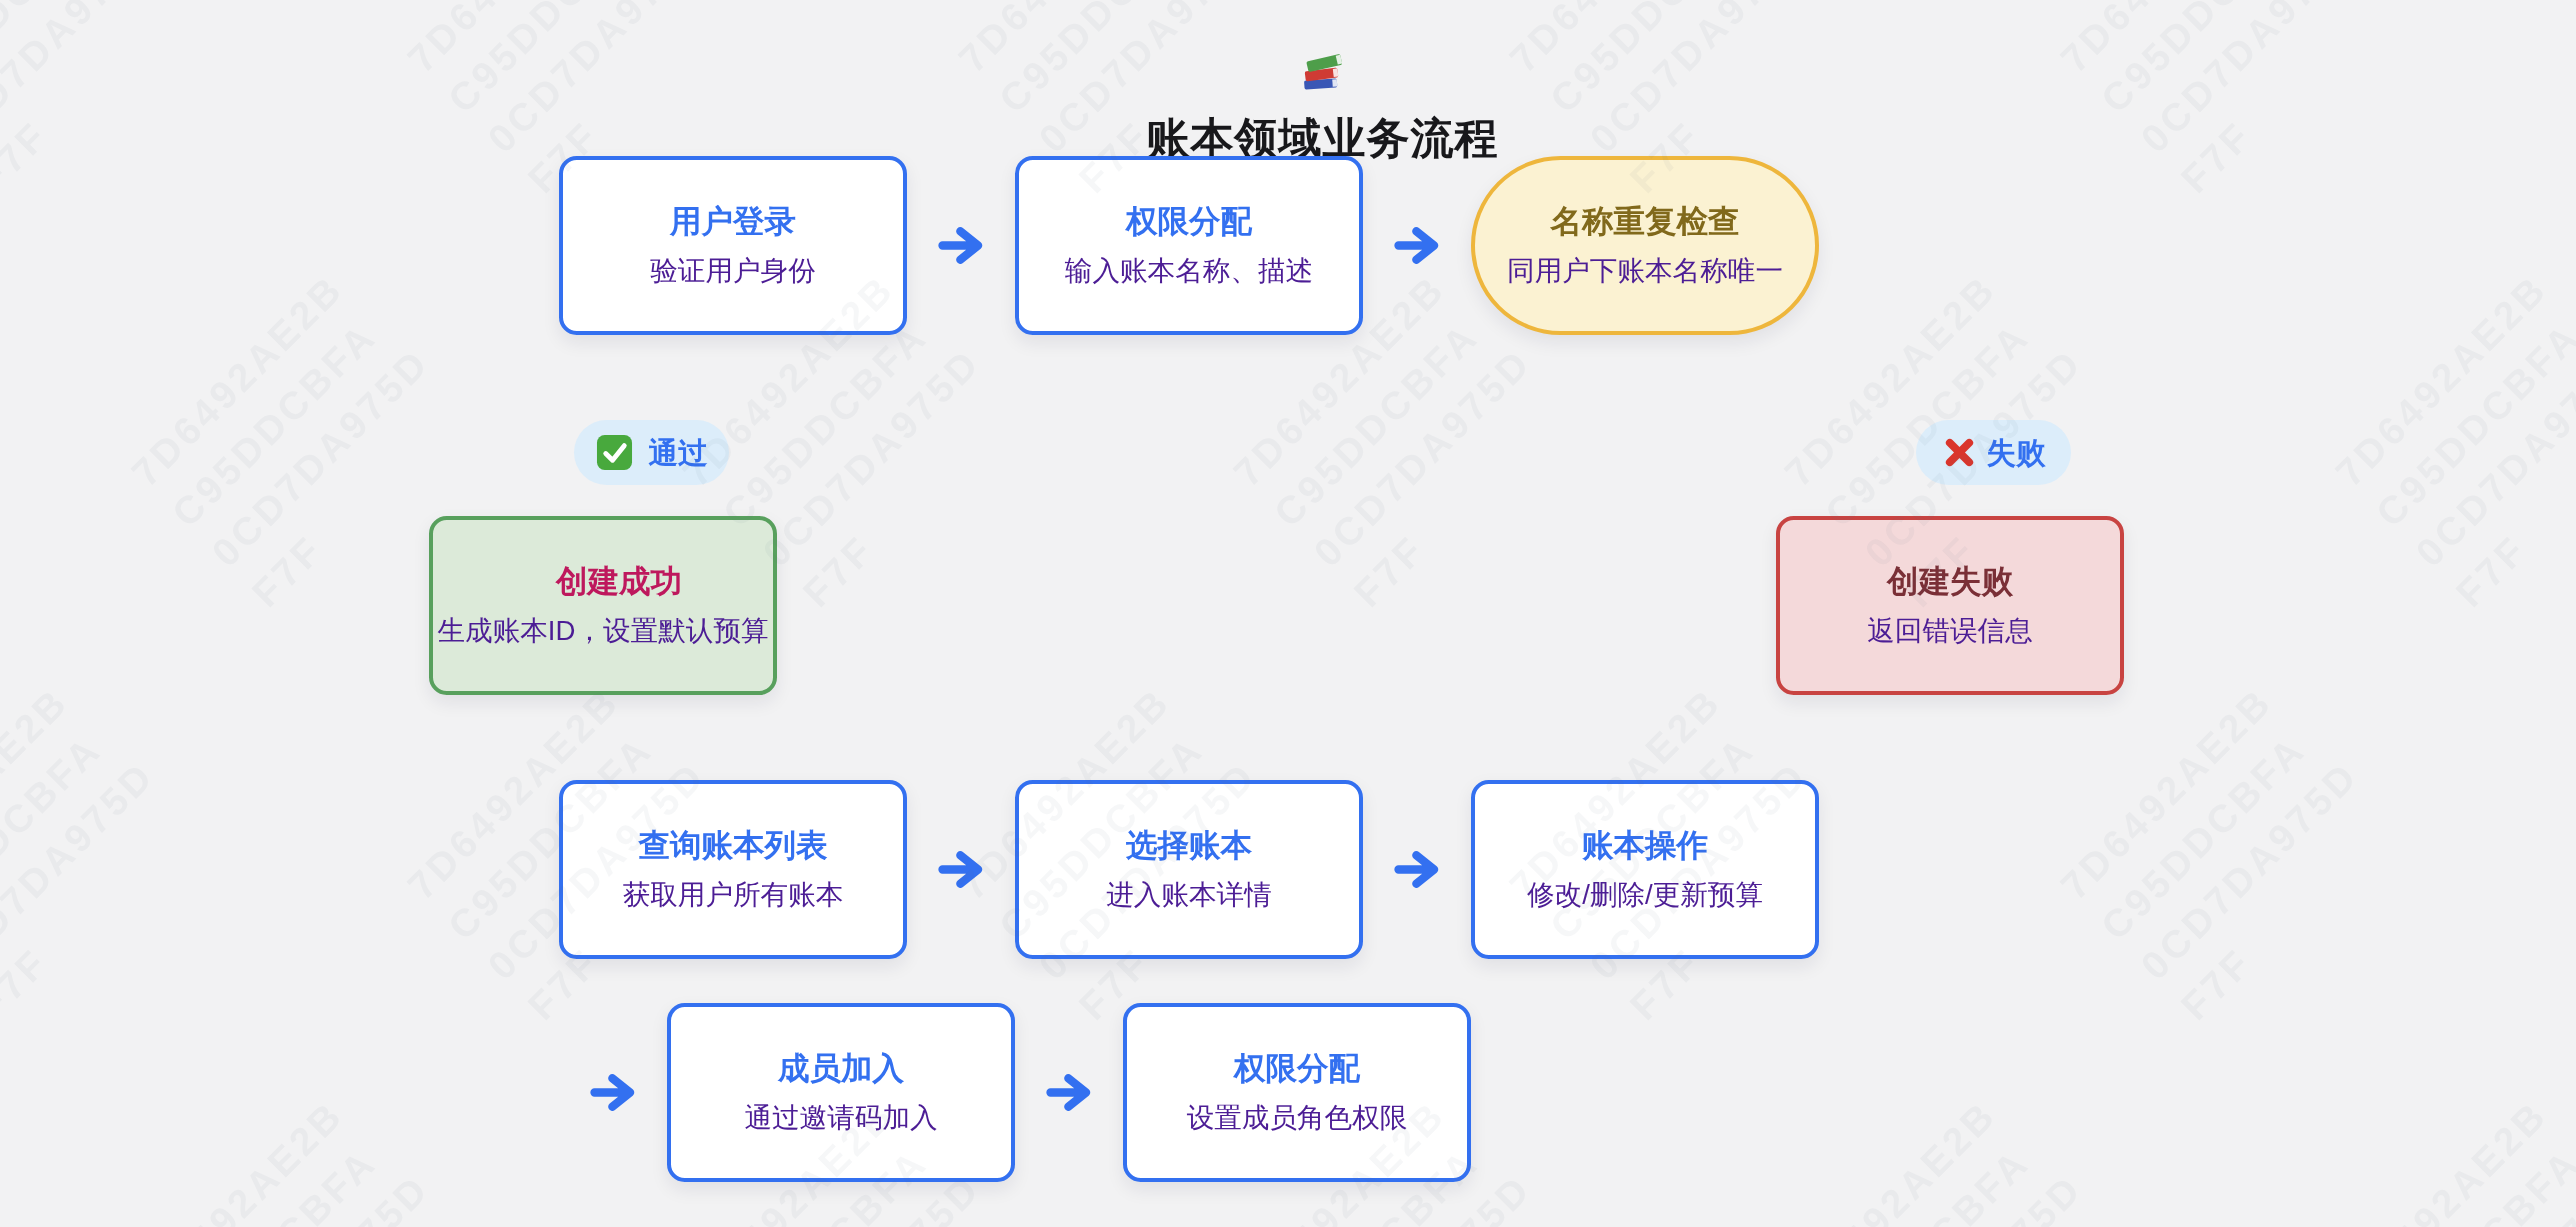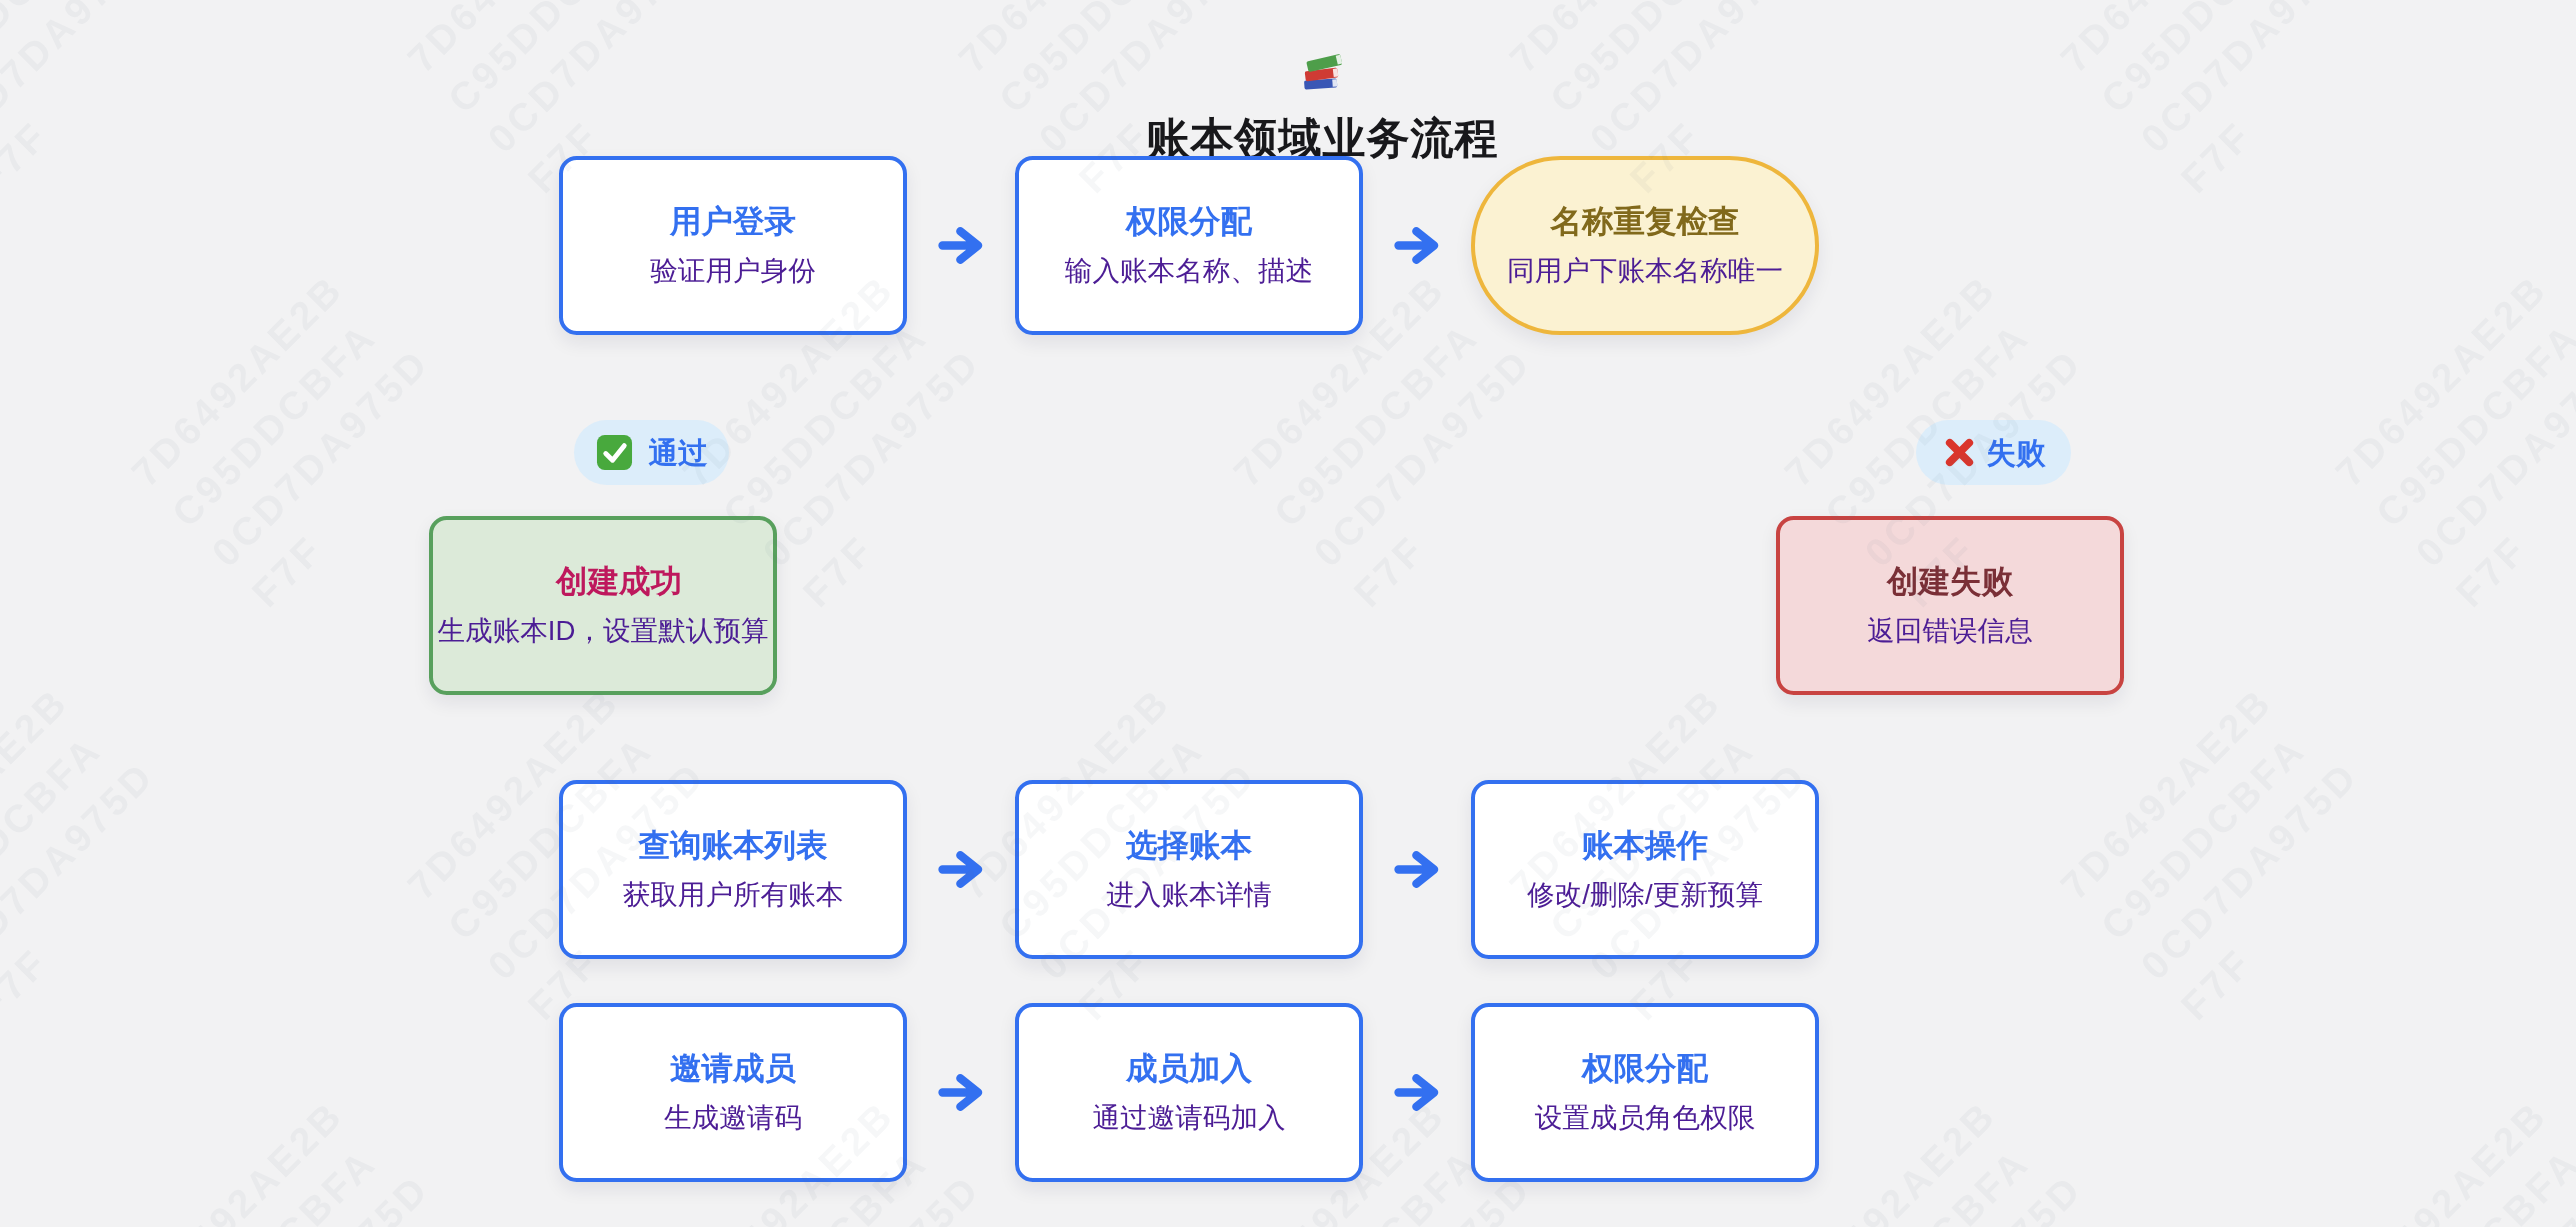--- a/index.html
+++ b/index.html
@@ -166,24 +166,20 @@
         <path d="M8 24 H34 M23 12 L38 24 L23 36" fill="none" stroke="#3370f0" stroke-width="7" stroke-linecap="round" stroke-linejoin="round"></path>
       </svg>
     </div>
     <div class="node">
       <div class="node-title">账本操作</div>
       <div class="node-subtitle">修改/删除/更新预算</div>
     </div>
   </div>
 
   <div class="flow-row row-4">
-    <div class="node">
-      <div class="node-title">邀请成员</div>
-      <div class="node-subtitle">生成邀请码</div>
-    </div>
     <div class="arrow-cell">
       <svg viewBox="0 0 48 48" width="57" height="57" aria-hidden="true">
         <path d="M8 24 H34 M23 12 L38 24 L23 36" fill="none" stroke="#3370f0" stroke-width="7" stroke-linecap="round" stroke-linejoin="round"></path>
       </svg>
     </div>
     <div class="node">
       <div class="node-title">成员加入</div>
       <div class="node-subtitle">通过邀请码加入</div>
     </div>
     <div class="arrow-cell">

